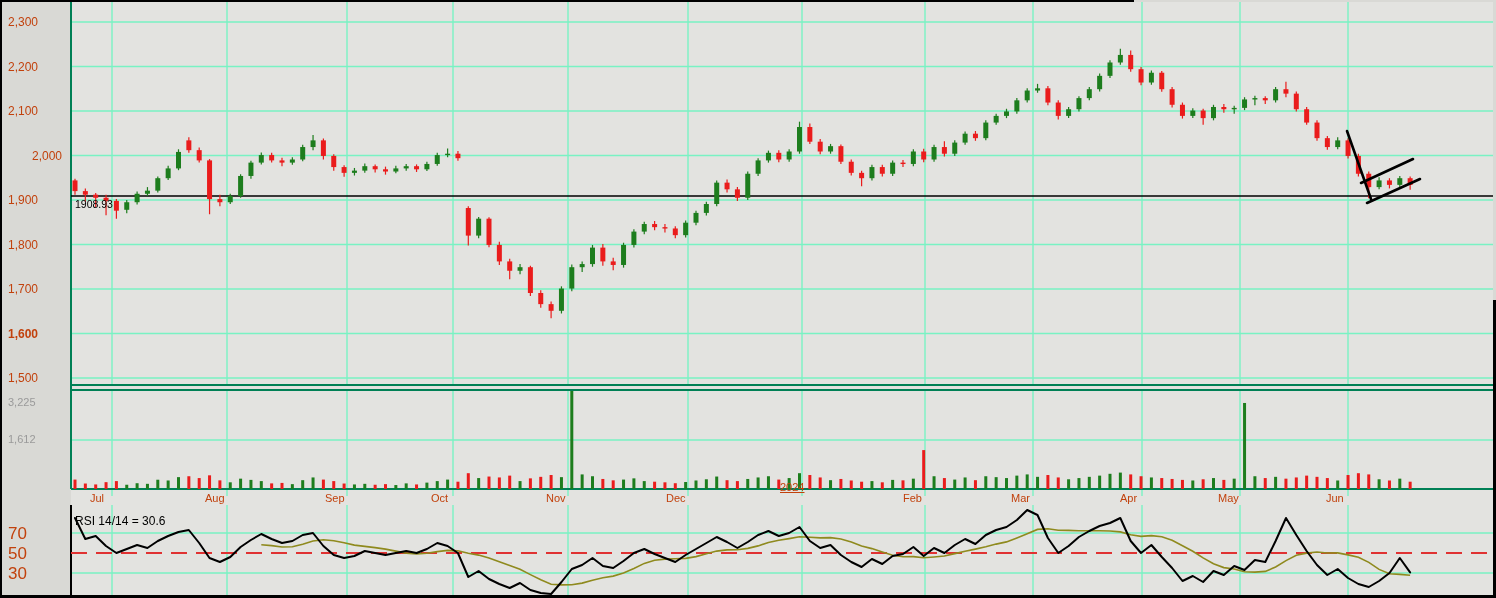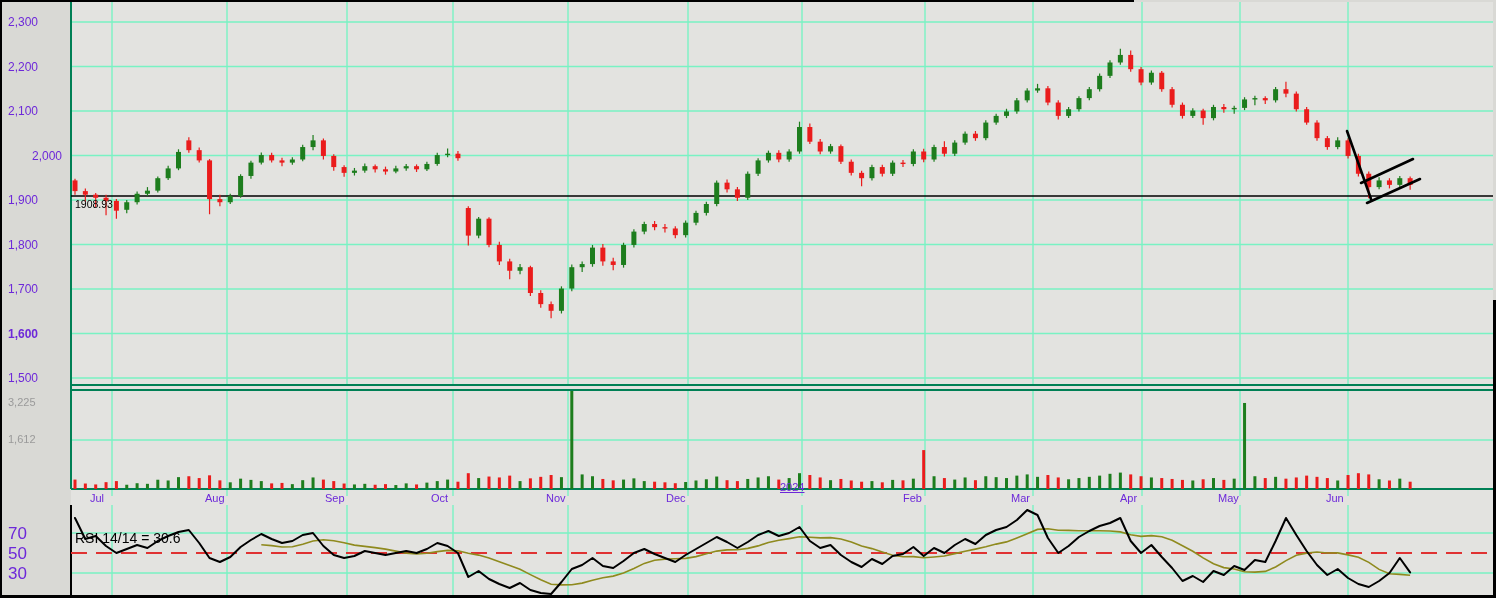--- a/index.html
+++ b/index.html
@@ -1,25 +1,25 @@
 <!DOCTYPE html>
 <html><head>
 <meta charset="utf-8">
 <style>
   html,body{margin:0;padding:0;background:#888;}
   #stage{position:relative;width:1496px;height:598px;background:#d9d9d5;overflow:hidden;
          font-family:"Liberation Sans",sans-serif;}
   #chart-svg{position:absolute;left:0;top:0;}
-  .lbl{position:absolute;font-size:12px;color:#6d28d9;white-space:nowrap;line-height:14px;}
+  .lbl{position:absolute;font-size:12px;color:#c2410c;white-space:nowrap;line-height:14px;}
   .price-lbl{left:8px;}
   .vol-lbl{left:8px;color:#9a9a9a;font-size:11px;}
   .rsi-lbl{left:8px;font-size:17px;}
   .month-lbl{font-size:11px;width:44px;text-align:left;}
   #watermark{position:absolute;left:73px;top:466px;font-size:17px;color:#16162e;}
-  #rsi-title{position:absolute;left:75px;top:530px;font-size:14px;color:#000;}
+  #rsi-title{position:absolute;left:75px;top:514px;font-size:12px;color:#000;}
   #refline-lbl{position:absolute;left:75px;top:198px;font-size:10.5px;color:#000;}
 </style>
 </head>
 <body>
 
 <div id="stage">
   <svg id="chart-svg" width="1496" height="598">
       <rect x="71" y="2" width="1422" height="593" fill="#e3e3e0"></rect>
       <line x1="71" y1="22" x2="1493" y2="22" stroke="#79f2c3" stroke-width="1.4"></line>
       <line x1="71" y1="66.5" x2="1493" y2="66.5" stroke="#79f2c3" stroke-width="1.4"></line>

